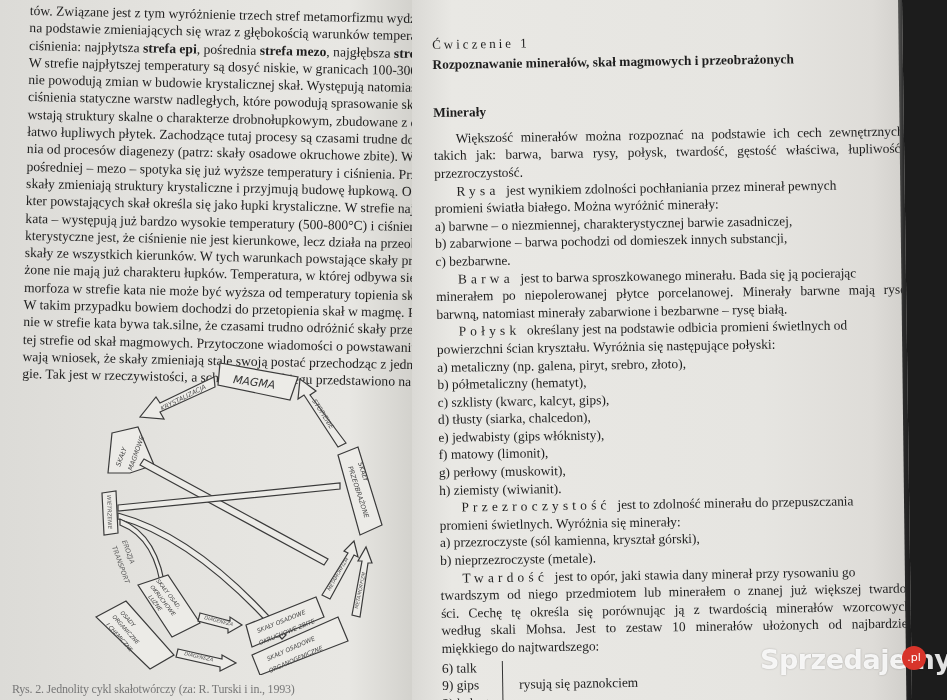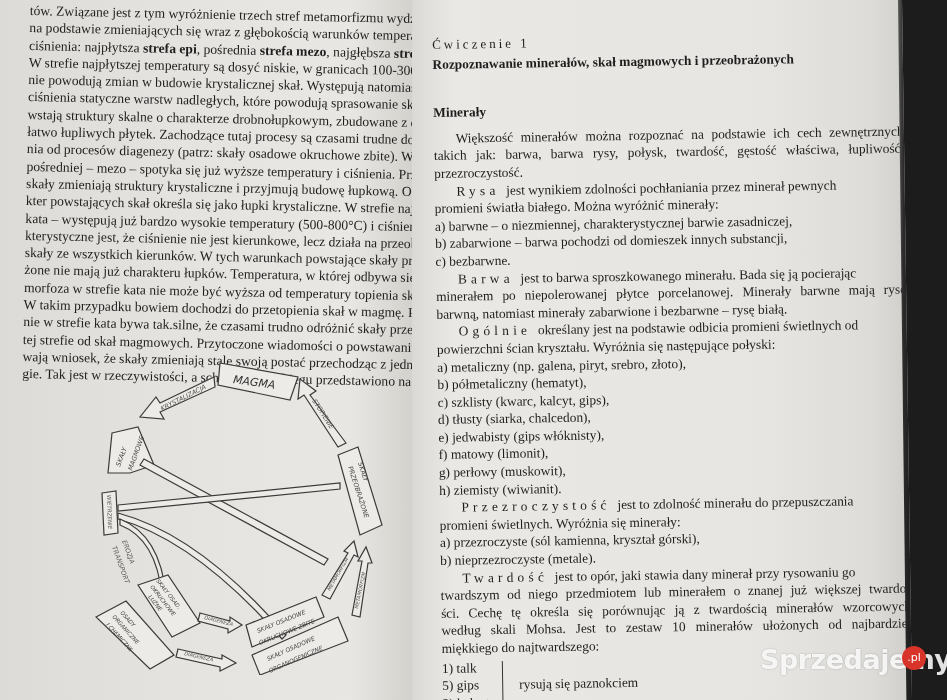--- a/index.html
+++ b/index.html
@@ -183,20 +183,21 @@
       <g>
         <path d="M232 240 L258 198 L254 196 L264 186 L268 202 L264 200 L240 244 Z"></path>
         <text font-size="5" fill="#555" stroke="none" transform="translate(240 236) rotate(-60)">METAMORFIZM</text>
       </g>
       <g>
         <path d="M262 260 L272 206 L268 206 L276 192 L282 208 L278 208 L270 262 Z"></path>
         <text font-size="5" fill="#555" stroke="none" transform="translate(268 254) rotate(-78)">METAMORFIZM</text>
       </g>
     </g>
   </svg>
+  <div class="fig-caption">Rys. 2. Jednolity cykl skałotwórczy (za: R. Turski i in., 1993)</div>
 </div>
 
 <div class="gutter"></div>
 
 <div class="page-right">
   <div class="right-text">
     <div class="ln ex-head">Ćwiczenie 1</div>
     <div class="ln ex-title">Rozpoznawanie minerałów, skał magmowych i przeobrażonych</div>
     <div class="ln sec-head">Minerały</div>
 
@@ -214,21 +215,21 @@
       <span class="ln">c) bezbarwne.</span>
     </div>
 
     <div>
       <span class="ln ind"><span class="spaced">Barwa</span>&nbsp; <span>jest to barwa sproszkowanego minerału. Bada się ją pocierając</span></span>
       <span class="ln just">minerałem po niepolerowanej płytce porcelanowej. Minerały barwne mają rysę</span>
       <span class="ln">barwną, natomiast minerały zabarwione i bezbarwne – rysę białą.</span>
     </div>
 
     <div>
-      <span class="ln ind"><span class="spaced">Ogólnie</span>&nbsp; <span>określany jest na podstawie odbicia promieni świetlnych od</span></span>
+      <span class="ln ind"><span class="spaced">Połysk</span>&nbsp; <span>określany jest na podstawie odbicia promieni świetlnych od</span></span>
       <span class="ln">powierzchni ścian kryształu. Wyróżnia się następujące połyski:</span>
       <span class="ln">a) metaliczny (np. galena, piryt, srebro, złoto),</span>
       <span class="ln">b) półmetaliczny (hematyt),</span>
       <span class="ln">c) szklisty (kwarc, kalcyt, gips),</span>
       <span class="ln">d) tłusty (siarka, chalcedon),</span>
       <span class="ln">e) jedwabisty (gips włóknisty),</span>
       <span class="ln">f) matowy (limonit),</span>
       <span class="ln">g) perłowy (muskowit),</span>
       <span class="ln">h) ziemisty (wiwianit).</span>
     </div>
@@ -244,22 +245,22 @@
       <span class="ln ind"><span class="spaced">Twardość</span>&nbsp; <span>jest to opór, jaki stawia dany minerał przy rysowaniu go</span></span>
       <span class="ln just">twardszym od niego przedmiotem lub minerałem o znanej już większej twardo-</span>
       <span class="ln just">ści. Cechę tę  określa się porównując ją z twardością minerałów wzorcowych</span>
       <span class="ln just">według skali Mohsa. Jest to zestaw 10 minerałów ułożonych od najbardziej</span>
       <span class="ln">miękkiego do najtwardszego:</span>
     </div>
 
     <div class="mohs">
       <div class="mohs-group">
         <div class="mohs-list">
-          <span class="ln">1) talk</span>
-          <span class="ln">5) gips</span>
+          <span class="ln">6) talk</span>
+          <span class="ln">9) gips</span>
           <span class="ln">3) kalcyt</span>
         </div>
         <div class="mohs-bar"></div>
         <div class="mohs-note">rysują się paznokciem</div>
       </div>
 
     </div>
   </div>
   <div class="right-shadow"></div>
 </div>

